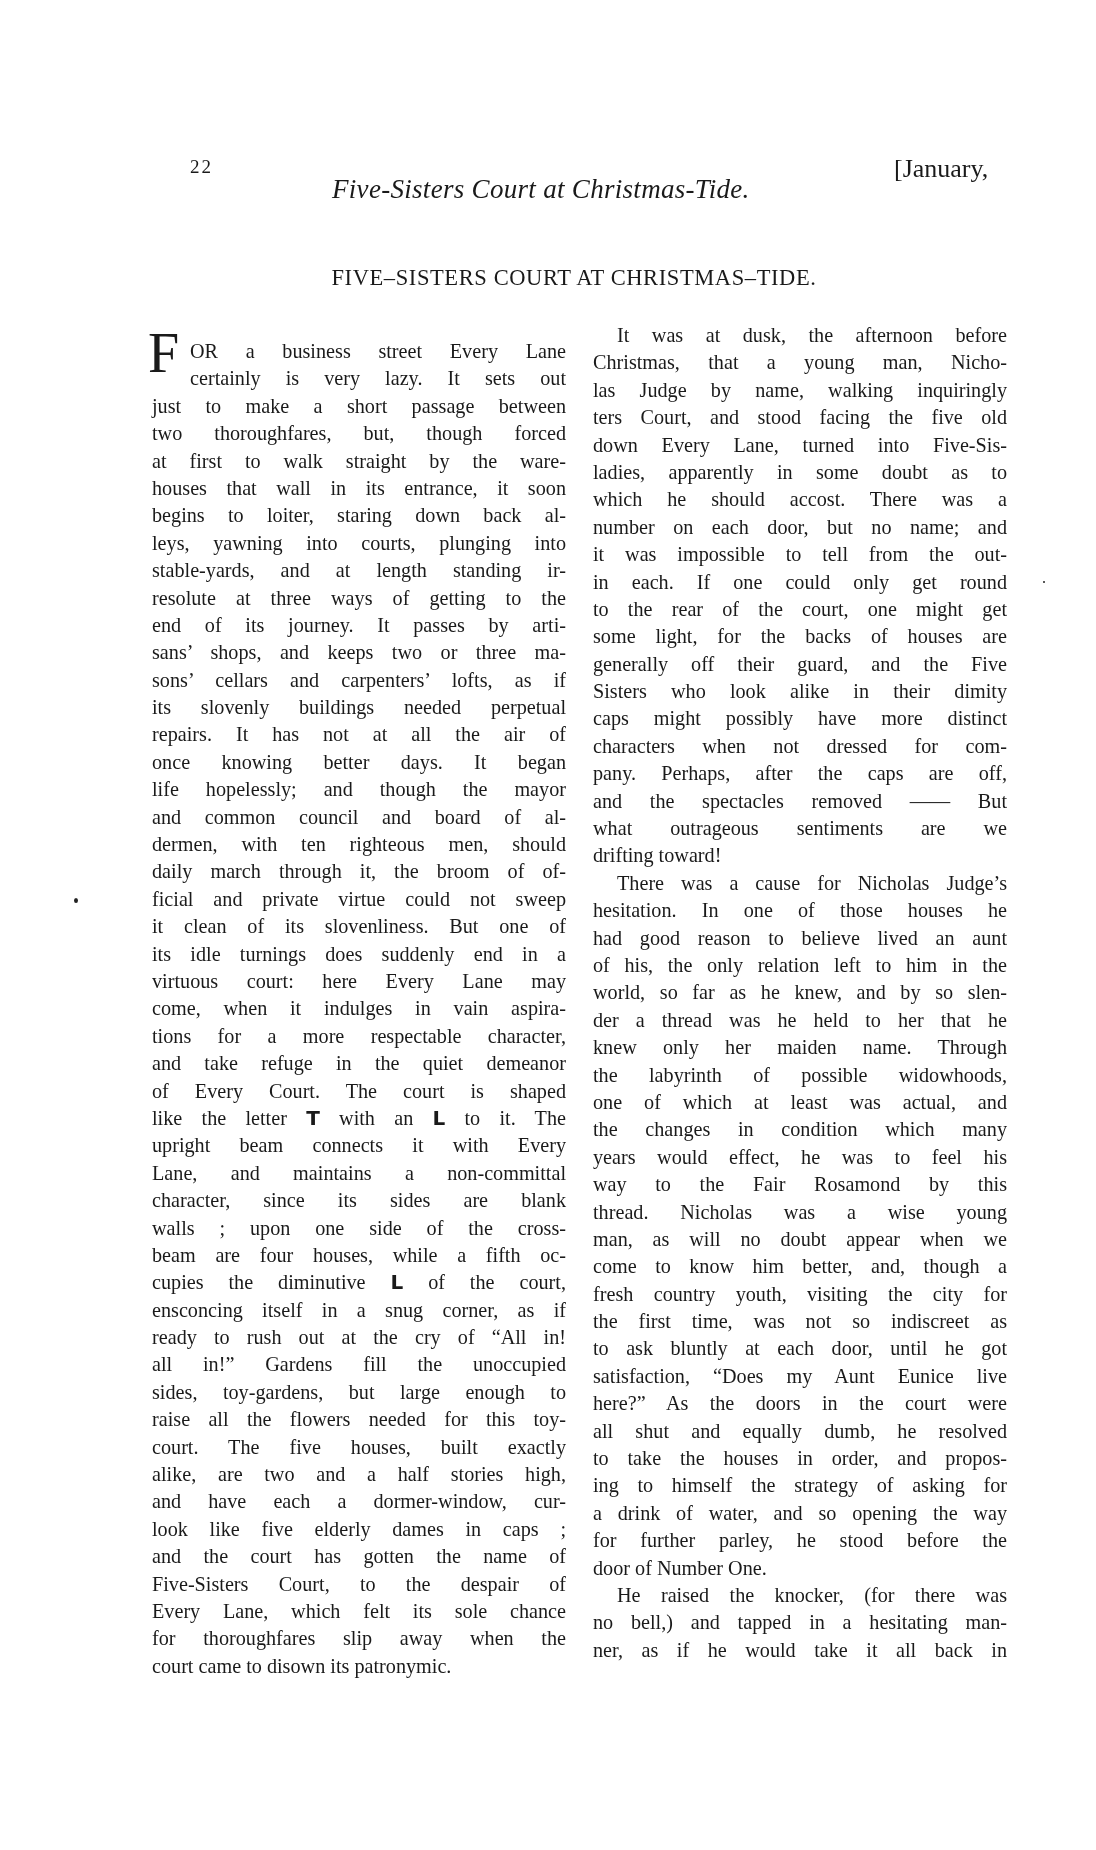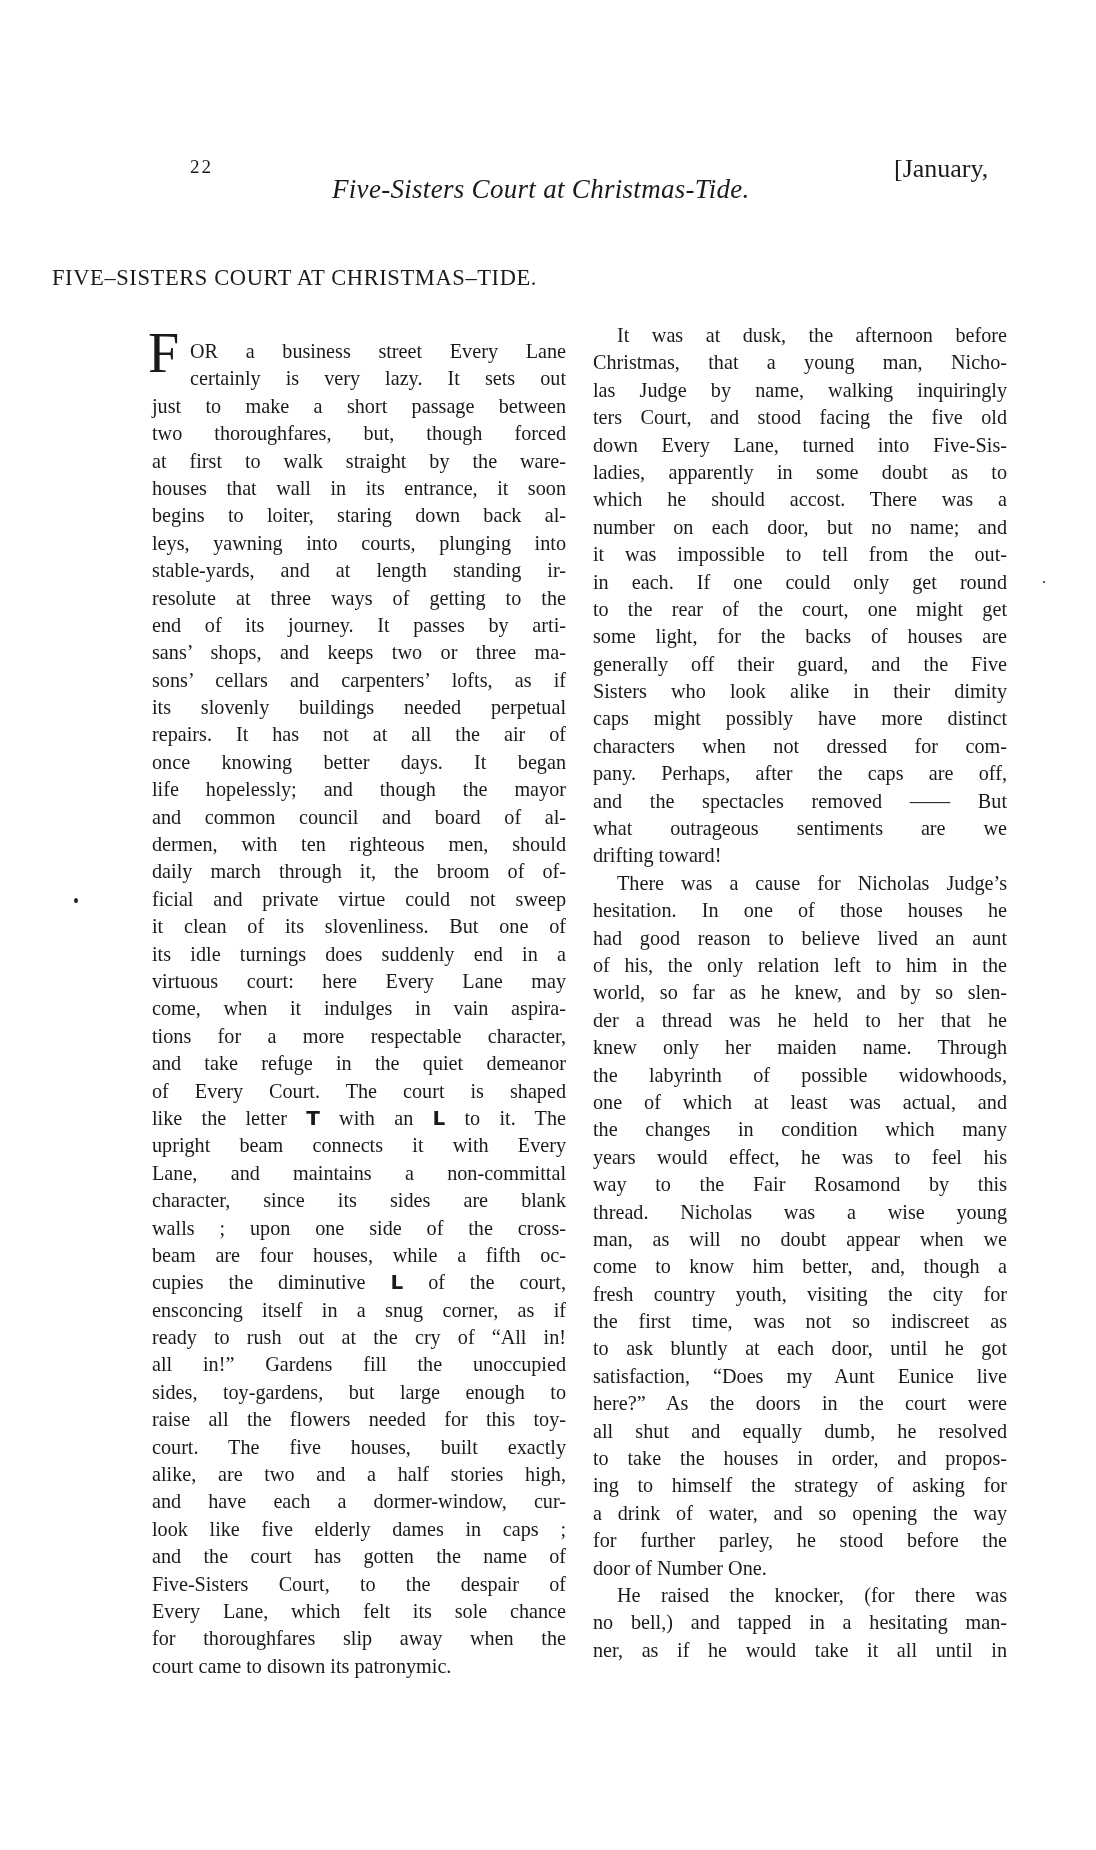--- a/index.html
+++ b/index.html
@@ -2,21 +2,21 @@
 <html><head>
 <meta charset="utf-8">
 <style>
   html, body { margin: 0; padding: 0; background: #ffffff; }
   body { width: 1096px; height: 1850px; position: relative; overflow: hidden;
          font-family: "Liberation Serif", "DejaVu Serif", serif; color: #1a1a1a; }
   .running-head { position: absolute; top: 156px; left: 0; width: 1096px; height: 36px; }
   .page-num { position: absolute; left: 162px; top: 0; font-size: 19px; letter-spacing: 2px; margin-left: 28px; }
   .running-title { position: absolute; left: 332px; top: -2px; font-size: 27px; font-style: italic; letter-spacing: 0.3px; margin-top: 20px; }
   .running-month { position: absolute; left: 894px; top: -2px; font-size: 26px; }
-  .article-title { position: absolute; top: 265px; left: 0; width: 1096px; 
+  .article-title { position: absolute; top: 265px; left: 0; width: 1096px; text-align: center;
                    font-size: 22.5px; letter-spacing: 0.6px; padding-left: 52px; box-sizing: border-box; }
   .col { position: absolute; top: 322px; width: 414px; font-size: 20.2px; line-height: 27.4px;
          text-align: justify; }
   .col-left { left: 152px; }
   .col-right { left: 593px; }
   .line { display: block; height: 27.4px; white-space: nowrap; text-align-last: justify; }
   .line.last { text-align-last: left; }
   .line.indent { padding-left: 24px; }
   .dropcap-line { padding-left: 38px; }
   .dropcap { position: absolute; left: -4px; top: 6px; font-size: 56px; line-height: 50px; }
@@ -128,17 +128,17 @@
     <span class="line">satisfaction, “Does my Aunt Eunice live</span>
     <span class="line">here?”  As the doors in the court were</span>
     <span class="line">all shut and equally dumb, he resolved</span>
     <span class="line">to take the houses in order, and propos-</span>
     <span class="line">ing to himself the strategy of asking for</span>
     <span class="line">a drink of water, and so opening the way</span>
     <span class="line">for further parley, he stood before the</span>
     <span class="line last">door of Number One.</span>
     <span class="line indent">He raised the knocker, (for there was</span>
     <span class="line">no bell,) and tapped in a hesitating man-</span>
-    <span class="line">ner, as if he would take it all until in</span>
+    <span class="line">ner, as if he would take it all back in</span>
   </div>
 
 <span class="speck" style="left:74px;top:898px;width:4px;height:5px;"></span>
 <span class="speck" style="left:1043px;top:581px;width:2px;height:2px;"></span>
 
 </body></html>

